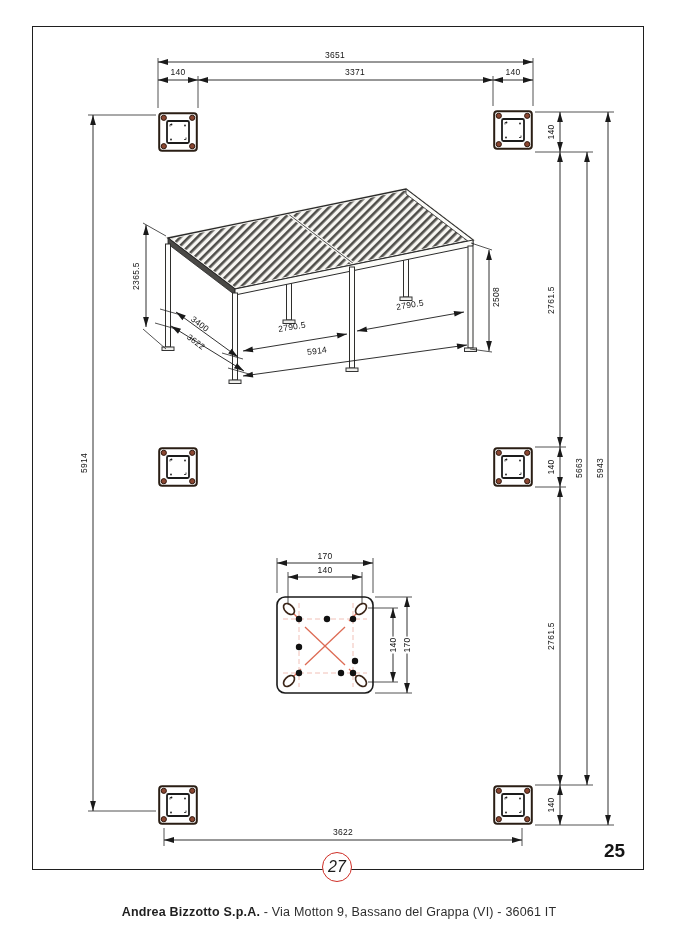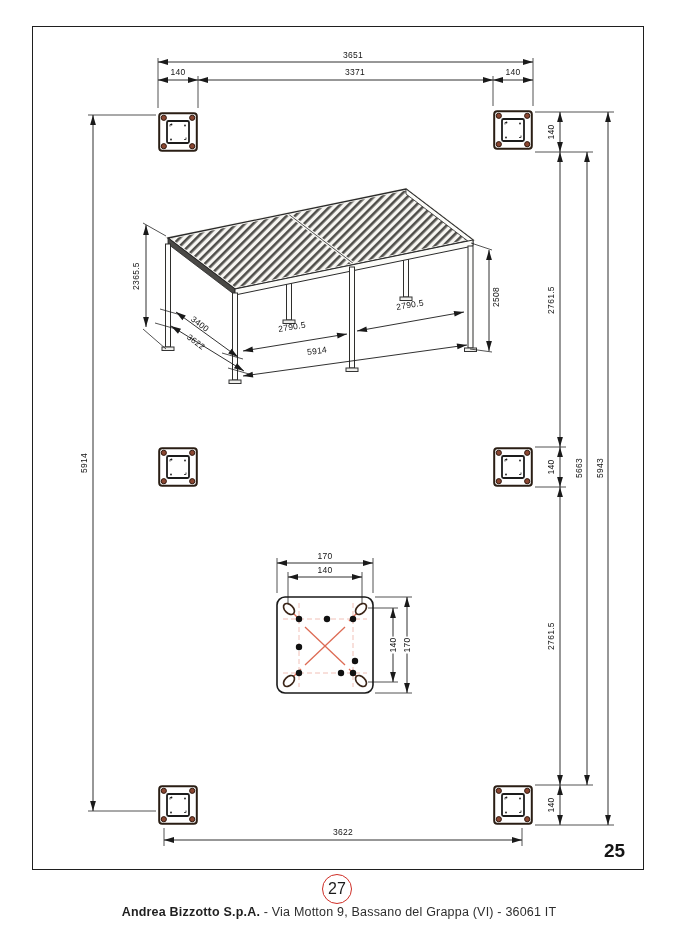--- a/index.html
+++ b/index.html
@@ -9,23 +9,23 @@
          border:1.6px solid #1f1f1f;box-sizing:border-box;background:#fff;}
   svg.draw{position:absolute;left:0;top:0;}
   .lbl{position:absolute;font-size:8.5px;letter-spacing:.3px;line-height:1;
        color:#141414;white-space:nowrap;transform:translate(-50%,-50%);}
   .lbl.bg{background:#fff;padding:0 1px;}
   .r90{transform:translate(-50%,-50%) rotate(-90deg);}
   .r37{transform:translate(-50%,-50%) rotate(37deg);}
   .rm9{transform:translate(-50%,-50%) rotate(-9deg);}
   .rm8{transform:translate(-50%,-50%) rotate(-8deg);}
   .page-number{position:absolute;left:604px;top:840px;font-size:19px;color:#151515;font-weight:bold;}
-  .sheet-circle{position:absolute;left:322px;top:874px;width:30px;height:30px;
+  .sheet-circle{position:absolute;left:322px;top:852px;width:30px;height:30px;
       border:1.6px solid #cf2e26;border-radius:50%;display:flex;align-items:center;
-      justify-content:center;font-size:16px;color:#1b1b1b;background:#fff;box-sizing:border-box;}
+      justify-content:center;font-size:16px;color:#1b1b1b;background:#fff;box-sizing:border-box;font-style:italic;}
   .footer{position:absolute;left:0;top:905px;width:678px;text-align:center;
       font-size:12.5px;color:#2e2e2e;letter-spacing:.2px;}
   .footer b{color:#1f1f1f;}
 </style>
 </head>
 <body>
 
 <div class="frame"></div>
 
 <svg class="draw" width="678" height="936" viewBox="0 0 678 936">
@@ -196,21 +196,21 @@
       <line class="ext" x1="375" y1="597" x2="412" y2="597"></line>
       <line class="ext" x1="375" y1="693" x2="412" y2="693"></line>
       <line class="ext" x1="368" y1="608" x2="398" y2="608"></line>
       <line class="ext" x1="368" y1="682" x2="398" y2="682"></line>
       <line class="dim" x1="407" y1="597" x2="407" y2="693"></line>
       <line class="dim" x1="393" y1="608" x2="393" y2="682"></line>
     </g>
   </g>
 </svg>
 
-<div class="lbl" style="left:353px;top:55px">3651</div>
+<div class="lbl" style="left:335px;top:55px">3651</div>
 <div class="lbl" style="left:178px;top:72px">140</div>
 <div class="lbl" style="left:355px;top:72px">3371</div>
 <div class="lbl" style="left:513px;top:72px">140</div>
 
 <div class="lbl r90" style="left:551px;top:132px">140</div>
 <div class="lbl r90" style="left:551px;top:300px">2761.5</div>
 <div class="lbl r90" style="left:551px;top:467px">140</div>
 <div class="lbl r90" style="left:551px;top:636px">2761.5</div>
 <div class="lbl r90" style="left:551px;top:805px">140</div>
 <div class="lbl r90" style="left:579px;top:468px">5663</div>

